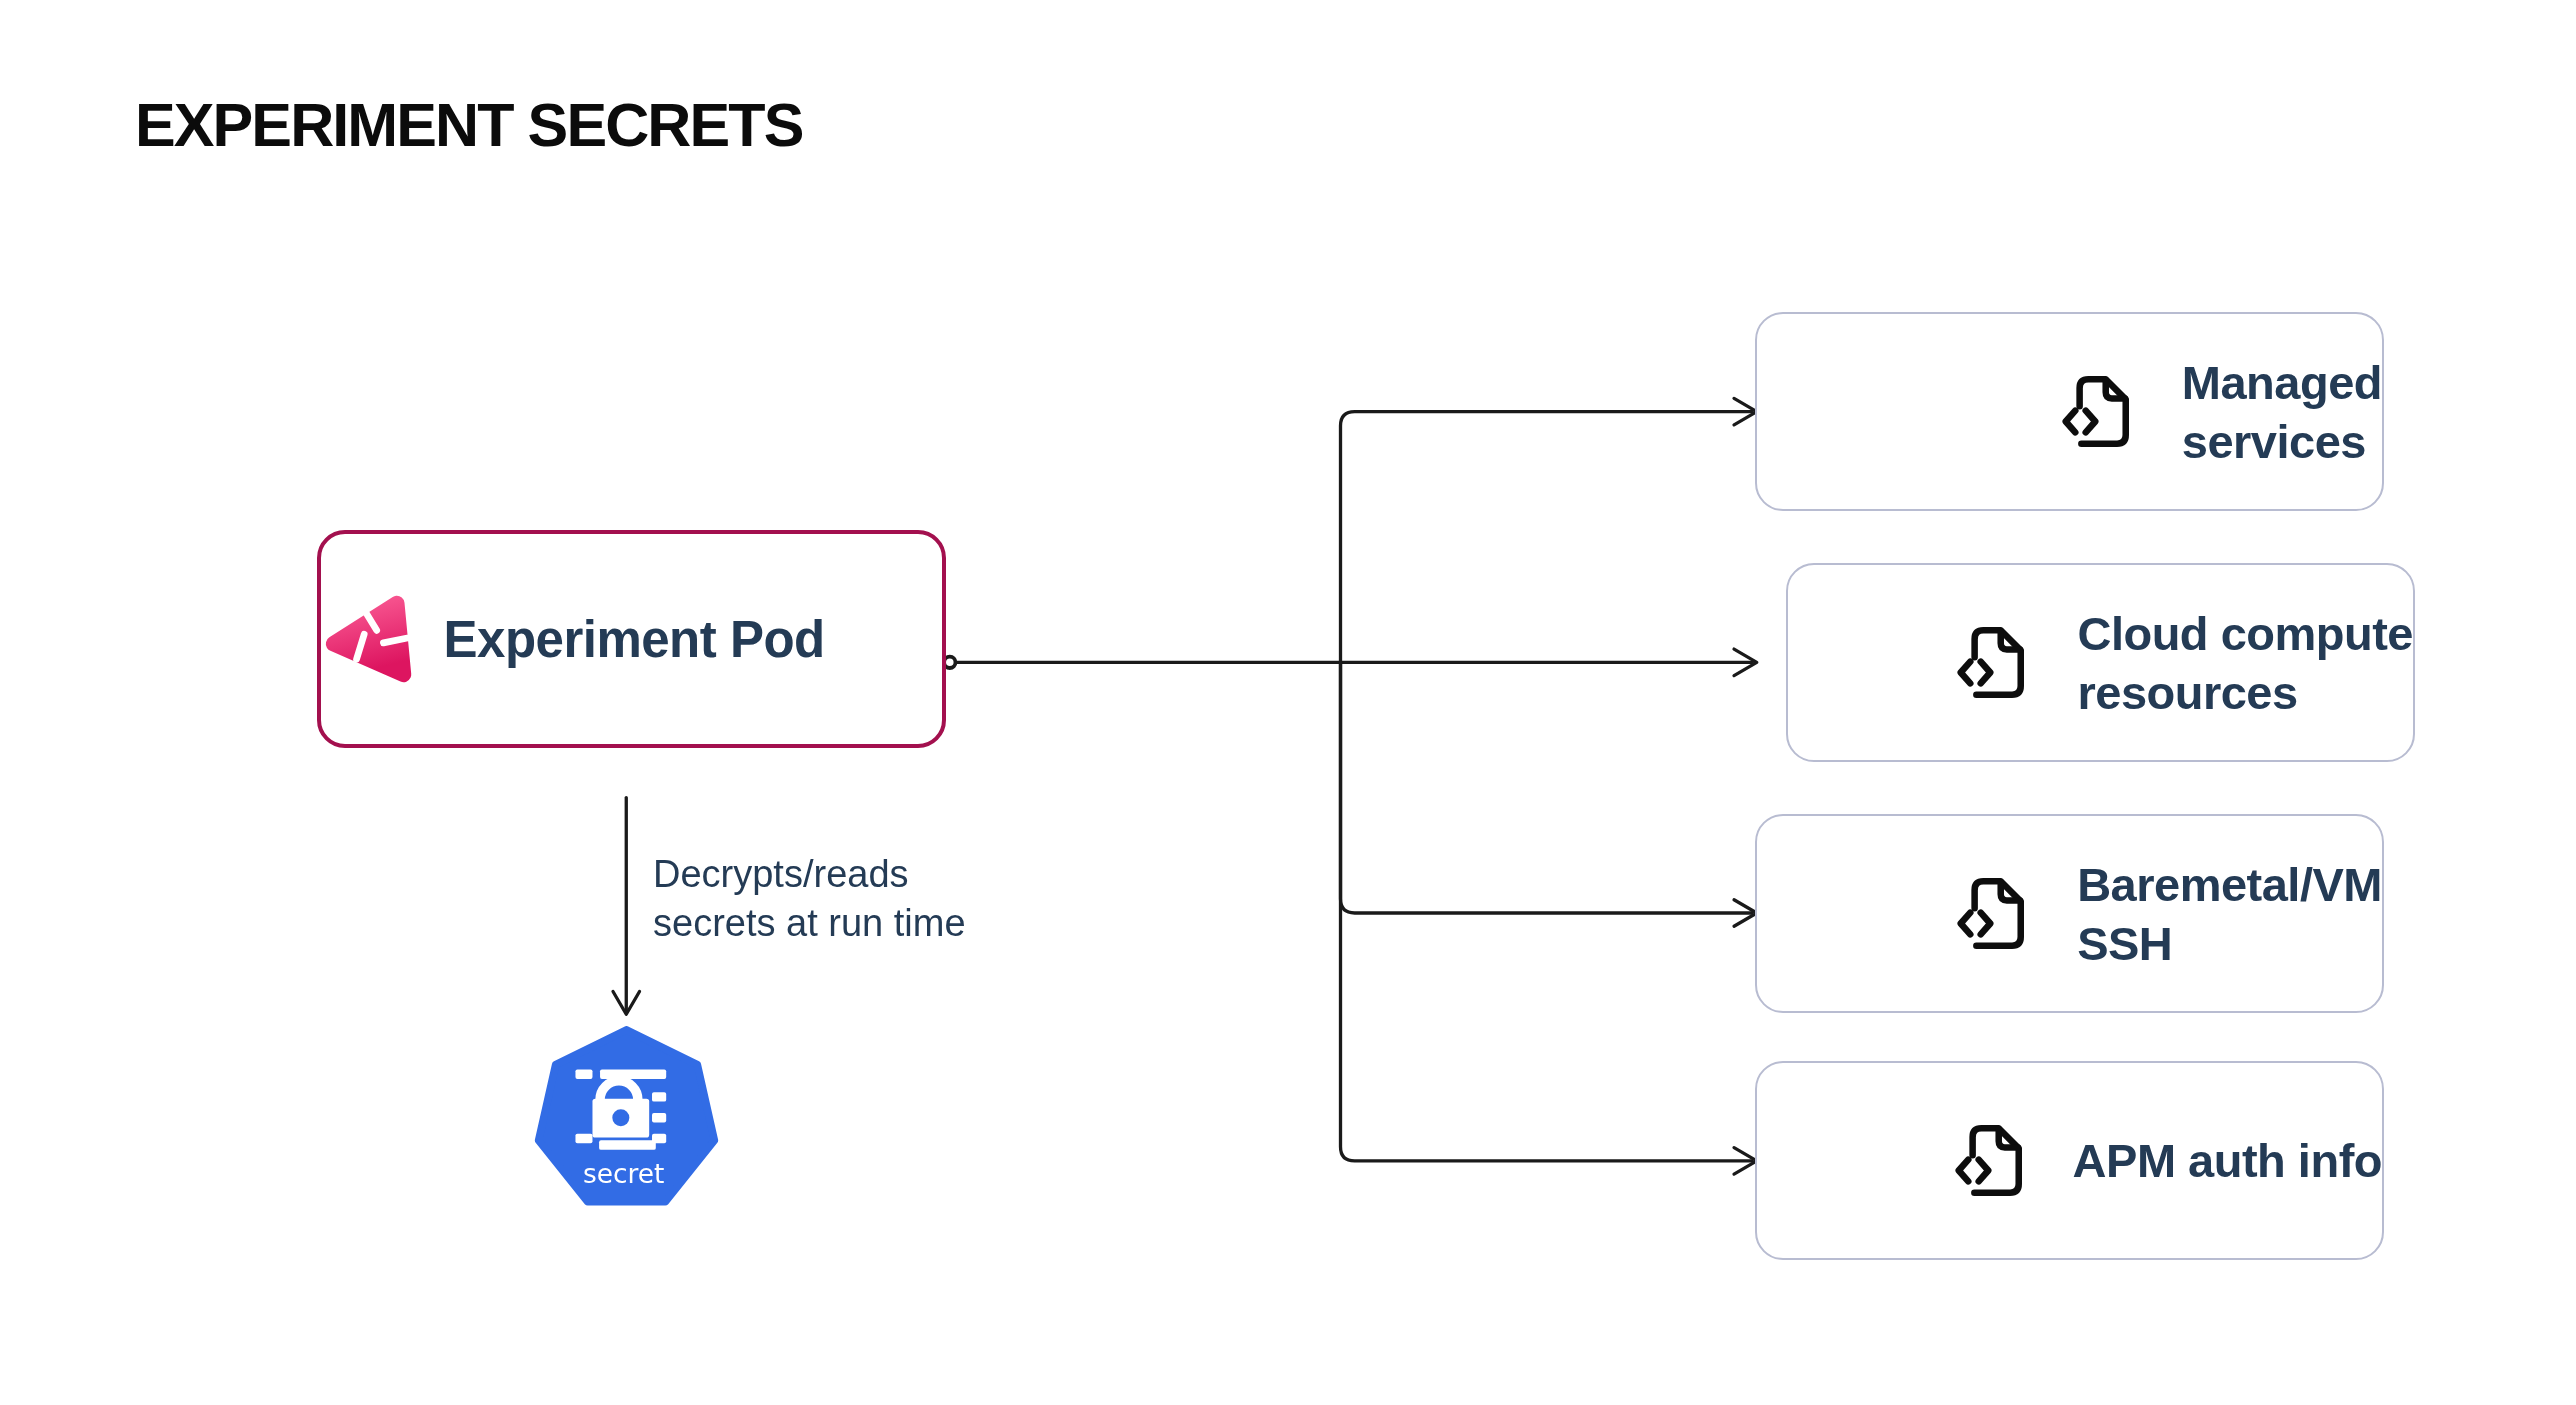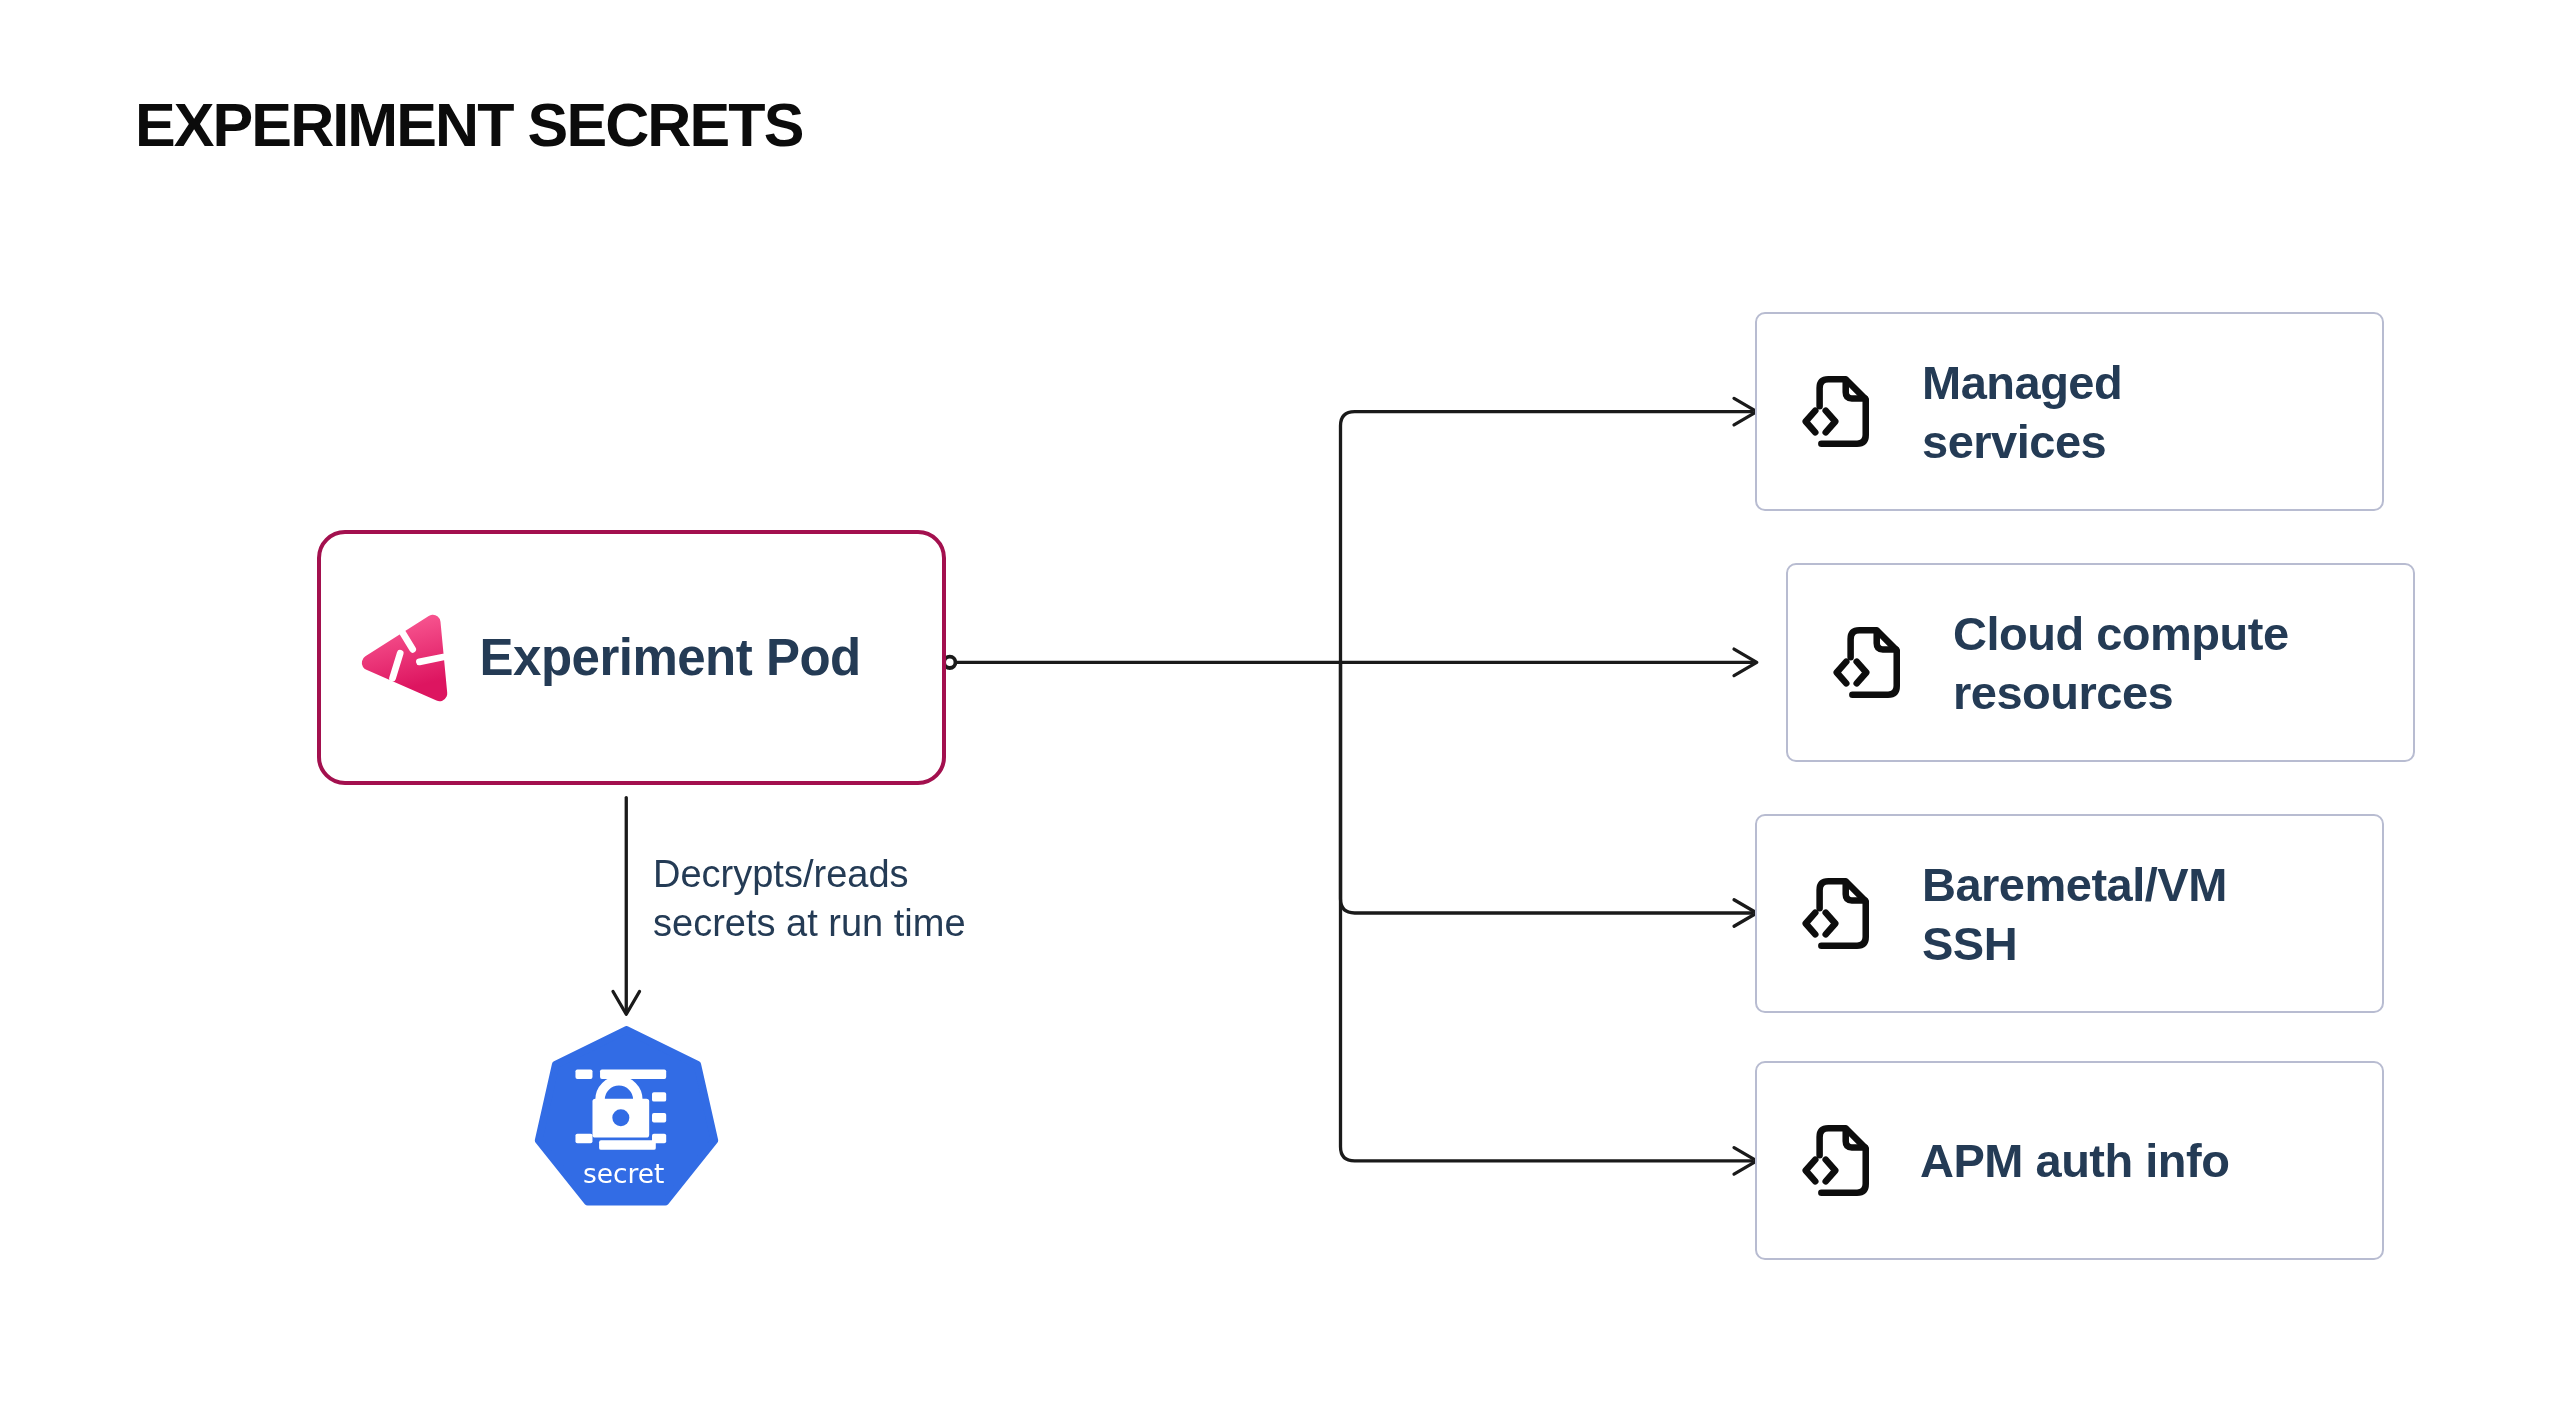--- a/index.html
+++ b/index.html
@@ -16,44 +16,44 @@
     font-size:61px;font-weight:800;letter-spacing:-1.9px;line-height:1;
     color:var(--title-text,#0b0b0b);white-space:nowrap;
   }
 
   .connector-svg{position:absolute;left:0;top:0;width:2576px;height:1406px;}
   .cline{fill:none;stroke:var(--connector-black,#1a1a1a);stroke-width:3.5;stroke-linecap:round;stroke-linejoin:round;}
   .chead{fill:none;stroke:var(--connector-black,#1a1a1a);stroke-width:3.5;stroke-linecap:round;stroke-linejoin:round;}
   .cdot{fill:#ffffff;stroke:var(--connector-black,#1a1a1a);stroke-width:4;}
 
   .pod{
-    position:absolute;left:317px;top:530px;width:629px;height:255px;
+    position:absolute;left:317px;top:530px;width:629px;height:218px;
     box-sizing:border-box;border:4.7px solid var(--accent-crimson,#a3104e);
     border-radius:28px;background:#ffffff;
-    display:flex;align-items:center;padding-left:36px;gap:26.5px;
+    display:flex;align-items:center;gap:26.5px;
   }
   .pod-label{
     font-size:51px;font-weight:700;color:var(--text-navy,#243b55);
     white-space:nowrap;letter-spacing:-0.5px;
   }
 
   .caption{
     position:absolute;left:653px;top:850px;
     font-size:38px;font-weight:500;line-height:49px;
     color:var(--text-navy,#243b55);
   }
 
   .k8s{position:absolute;left:532px;top:1026px;}
   .k8s-label{font-family:"DejaVu Sans", sans-serif;font-weight:400;}
 
   .target{
     position:absolute;left:1755px;width:629px;height:199px;
     box-sizing:border-box;border:2.8px solid var(--card-border,#b8bcd1);
-    border-radius:10px;background:#ffffff;
-    display:flex;align-items:center;padding-left:40px;gap:38px;
+    border-radius:28px;background:#ffffff;
+    display:flex;align-items:center;padding-left:40px;gap:38px;justify-content:flex-end;
   }
   .t1{top:312px;} .t2{top:563px;margin-left:31px;} .t3{top:814px;} .t4{top:1061px;gap:36px;}
   .target-label{
     font-size:47px;font-weight:700;line-height:59px;
     color:var(--text-navy,#243b55);letter-spacing:-0.5px;
   }
   .file-icon{flex:0 0 auto;}
   .file-icon path{fill:none;stroke:#0d0d0d;stroke-width:7.5;stroke-linecap:round;stroke-linejoin:round;}
 </style>
 </head>

